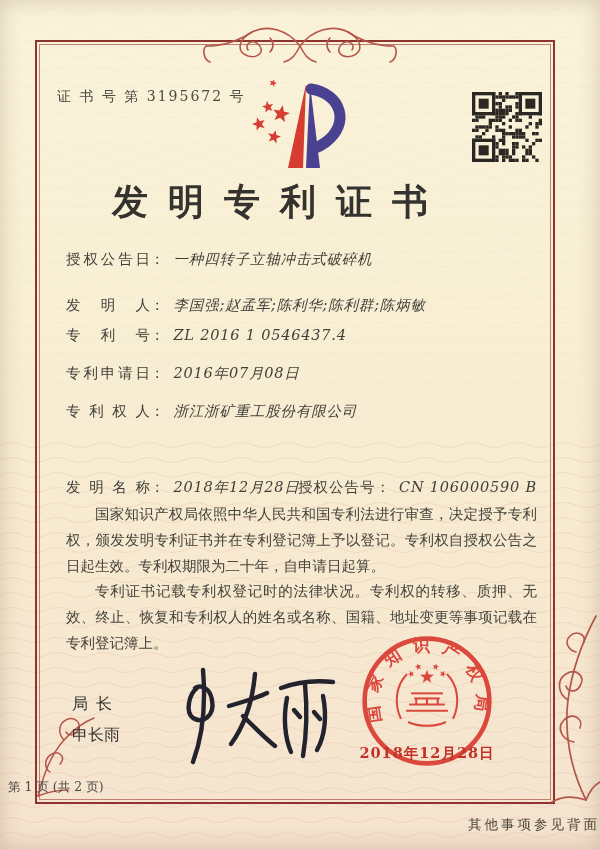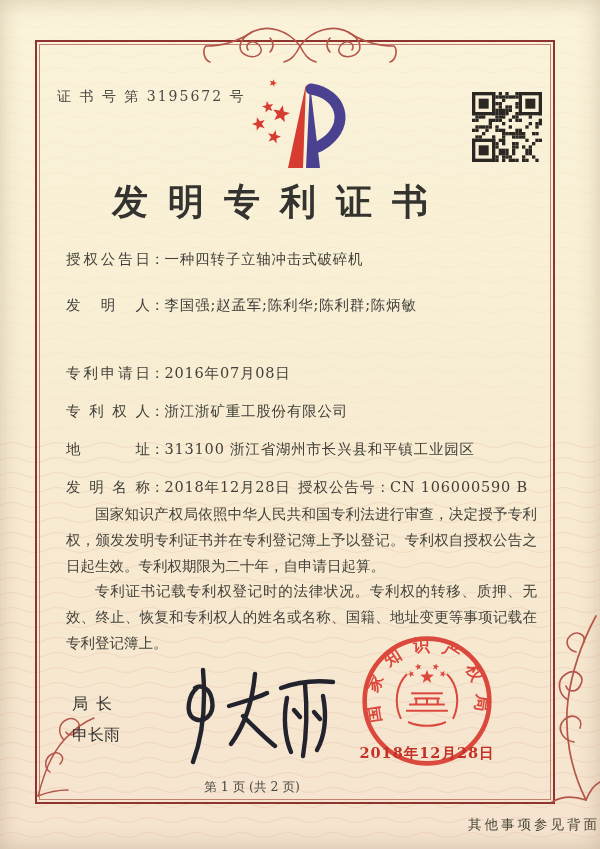--- a/index.html
+++ b/index.html
@@ -15,33 +15,33 @@
   .orn{position:absolute;pointer-events:none;}
   .cert-no{position:absolute;left:57px;top:88px;font-size:14px;letter-spacing:2px;color:#4a4942;}
   .logo{position:absolute;left:242px;top:76px;}
   .qr{position:absolute;left:472px;top:92px;}
   .title{
     position:absolute;left:0;top:178px;width:540px;margin:0;text-align:center;
     font-size:36px;font-weight:bold;color:#34332f;letter-spacing:20px;text-indent:20px;
   }
   .frow{position:absolute;left:66px;width:480px;font-size:14.5px;white-space:nowrap;color:#413f39;}
   .flabel{display:inline-block;width:84px;text-align:justify;text-align-last:justify;vertical-align:bottom;}
-  .fvalue{letter-spacing:.8px;}
+  .fvalue{margin-left:9px;letter-spacing:.8px;font-style:italic;}
   .fgroup2{position:absolute;left:232px;top:0;}
   .fgroup2 .flabel{width:auto;text-align-last:auto;letter-spacing:1px;}
   .paras{position:absolute;left:66px;top:502px;width:471px;font-size:14.5px;line-height:25.8px;
     text-align:justify;color:#45433b;}
   .paras p{margin:0;text-indent:2em;}
   .signer{position:absolute;left:72px;top:688px;font-size:16px;line-height:31px;color:#34332f;}
   .signer .stitle{letter-spacing:8px;}
   .sig{position:absolute;left:163px;top:660px;}
   .seal{position:absolute;left:358px;top:632px;}
   .seal-date{position:absolute;left:354px;top:744px;width:146px;text-align:center;
     font-size:14.5px;color:#c43127;letter-spacing:1px;font-weight:bold;}
-  .page-info{position:absolute;left:0;top:779px;width:504px;text-align:center;font-size:12.5px;color:#4a4942;}
+  .page-info{position:absolute;left:0;top:779px;width:504px;font-size:12.5px;color:#4a4942;padding-left:8px;}
   .footer-note{position:absolute;left:0;top:816px;width:600px;text-align:right;font-size:13.5px;
     letter-spacing:3px;color:#4a4639;}
 </style>
 </head>
 <body>
 
 <div class="page">
 
   <svg id="texture" class="texture" width="600" height="849">
       <path d="M0,10 q11.5,-5 23,0 t23,0 q11.5,-5 23,0 t23,0 q11.5,-5 23,0 t23,0 q11.5,-5 23,0 t23,0 q11.5,-5 23,0 t23,0 q11.5,-5 23,0 t23,0 q11.5,-5 23,0 t23,0 q11.5,-5 23,0 t23,0 q11.5,-5 23,0 t23,0 q11.5,-5 23,0 t23,0 q11.5,-5 23,0 t23,0 q11.5,-5 23,0 t23,0 q11.5,-5 23,0 t23,0 q11.5,-5 23,0 t23,0" fill="none" stroke="#e8c8ae" stroke-width="0.7" opacity="0.22"></path>
@@ -297,28 +297,28 @@
     </svg>
 
   <h1 class="title">发明专利证书</h1>
 
   <div class="frow" style="top:250px;">
     <span class="flabel">授权公告日</span><span>：</span><span class="fvalue">一种四转子立轴冲击式破碎机</span>
   </div>
   <div class="frow" style="top:296px;">
     <span class="flabel">发明人</span><span>：</span><span class="fvalue">李国强;赵孟军;陈利华;陈利群;陈炳敏</span>
   </div>
+  <div class="frow" style="top:326px;">
+    <span class="flabel">专利号</span><span>：</span><span class="fvalue">ZL 2016 1 0546437.4</span>
+  </div>
   <div class="frow" style="top:364px;">
     <span class="flabel">专利申请日</span><span>：</span><span class="fvalue">2016年07月08日</span>
   </div>
   <div class="frow" style="top:402px;">
     <span class="flabel">专利权人</span><span>：</span><span class="fvalue">浙江浙矿重工股份有限公司</span>
-  </div>
-  <div class="frow" style="top:440px;">
-    <span class="flabel">地址</span><span>：</span><span class="fvalue">313100 浙江省湖州市长兴县和平镇工业园区</span>
   </div>
   <div class="frow" style="top:478px;">
     <span class="flabel">发明名称</span><span>：</span><span class="fvalue">2018年12月28日</span>
     <span class="fgroup2">
       <span class="flabel">授权公告号</span><span>：</span><span class="fvalue">CN 106000590 B</span>
     </span>
   </div>
 
   <div class="paras">
     <p>国家知识产权局依照中华人民共和国专利法进行审查，决定授予专利权，颁发发明专利证书并在专利登记簿上予以登记。专利权自授权公告之日起生效。专利权期限为二十年，自申请日起算。</p>

